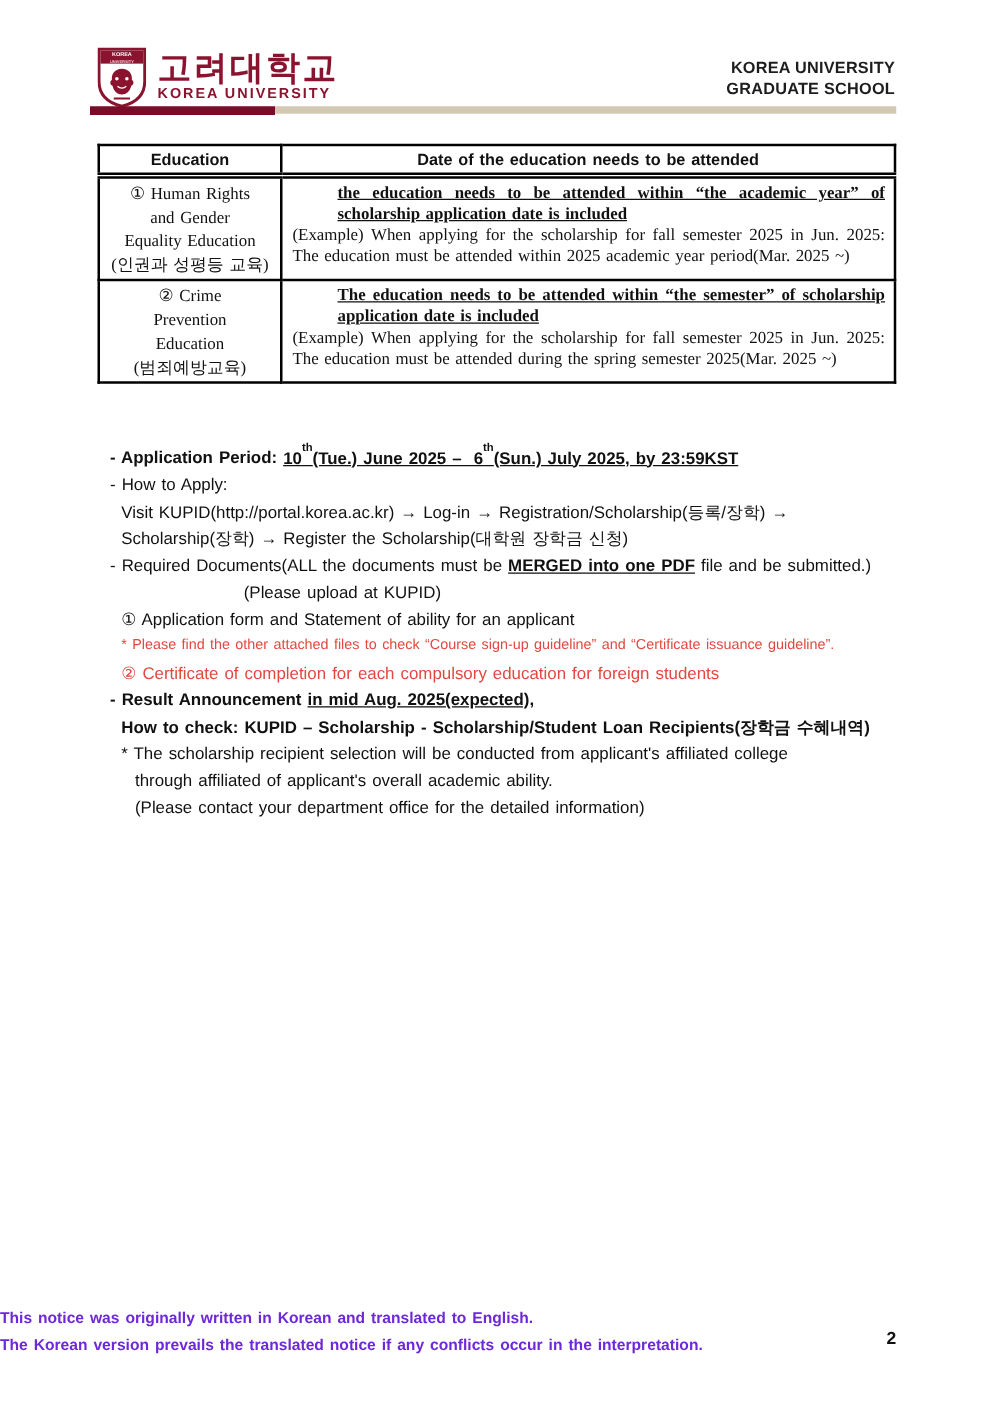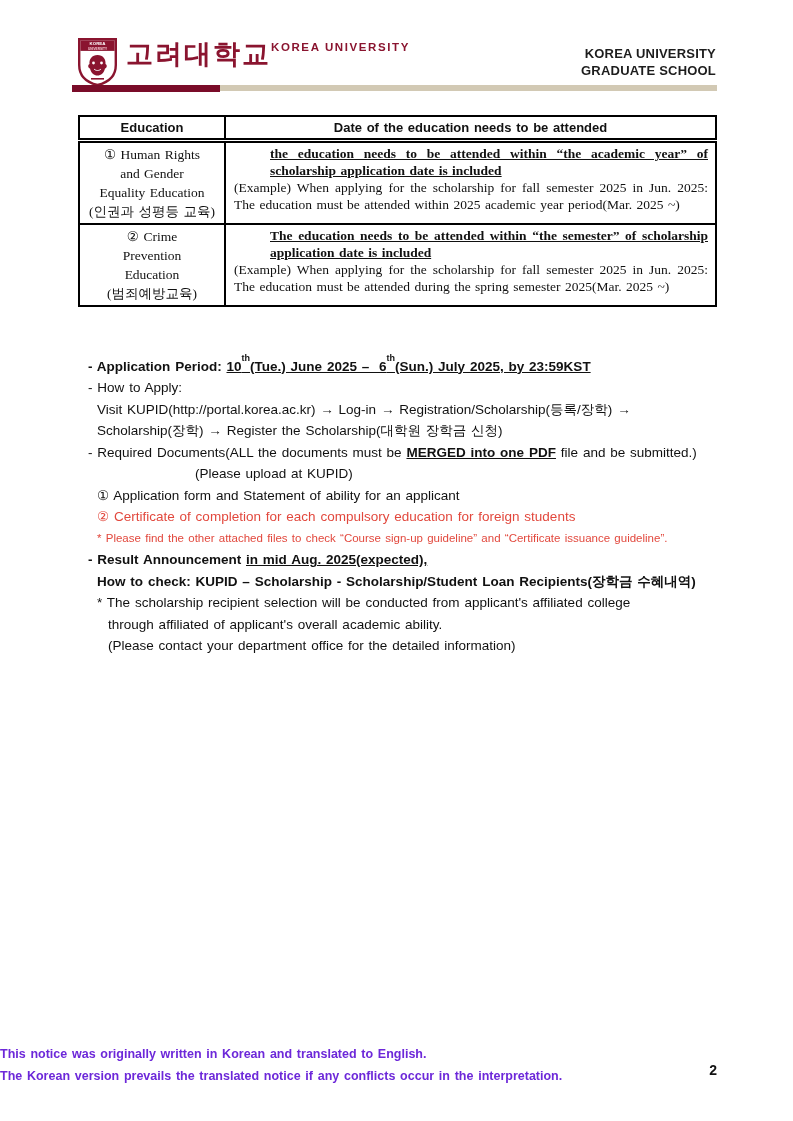--- a/index.html
+++ b/index.html
@@ -4,21 +4,21 @@
 <style>
   html,body{margin:0;padding:0;background:#e8e8e8;}
   .page{
     position:relative;width:793px;height:1121px;background:#ffffff;
     margin:0 auto;font-family:"Liberation Sans",sans-serif;color:#111;
     overflow:hidden;
   }
   
   .header-left{position:absolute;left:78px;top:38px;display:flex;align-items:flex-start;gap:9px;}
   .shield{width:39px;height:48px;display:block;}
-  .logo-text{display:flex;flex-direction:row;margin-top:2px;}
+  .logo-text{display:flex;flex-direction:column;margin-top:2px;}
   .logo-kr{font-size:27px;font-weight:bold;color:#8a142f;letter-spacing:2px;line-height:28px;}
   .logo-en{font-size:11.5px;font-weight:bold;color:#8a142f;letter-spacing:1.6px;margin-top:1px;}
   .header-right{position:absolute;right:77px;top:45px;text-align:right;
     font-size:13px;font-weight:bold;color:#1d1d1d;line-height:17px;letter-spacing:0.2px;}
   .divider{position:absolute;left:72px;top:85px;width:645px;display:flex;align-items:flex-start;}
   .divider .maroon{width:148px;height:7px;background:#7a0c29;}
   .divider .tan{flex:1;height:6px;background:#d2c9b4;}
   
   .edu-table{position:absolute;left:78px;top:115px;width:639px;border-collapse:collapse;
     font-family:"Liberation Serif",serif;font-size:13.5px;color:#111;}
@@ -123,22 +123,22 @@
     <div class="line ind-dash bold"><span>- Application Period: </span><span class="u"><span>10</span><sup class="th">th</sup><span>(Tue.) June 2025 – &nbsp;6</span><sup class="th">th</sup><span>(Sun.) July 2025, by 23:59KST</span></span></div>
 
     <div class="line ind-dash">- How to Apply:</div>
     <div class="line ind-sub">Visit KUPID(http://portal.korea.ac.kr) → Log-in → Registration/Scholarship(등록/장학) →</div>
     <div class="line ind-sub">Scholarship(장학) → Register the Scholarship(대학원 장학금 신청)</div>
 
     <div class="line ind-dash"><span>- Required Documents(ALL the documents must be </span><span class="bold u">MERGED into one PDF</span><span> file and be submitted.)</span></div>
 
     <div class="line ind-upload">(Please upload at KUPID)</div>
     <div class="line ind-sub">① Application form and Statement of ability for an applicant</div>
+    <div class="line ind-sub small-red">* Please find the other attached files to check “Course sign-up guideline” and “Certificate issuance guideline”.</div>
     <div class="line ind-sub red">② Certificate of completion for each compulsory education for foreign students</div>
-    <div class="line ind-sub small-red">* Please find the other attached files to check “Course sign-up guideline” and “Certificate issuance guideline”.</div>
 
     <div class="line ind-dash bold"><span>- Result Announcement </span><span class="u">in mid Aug. 2025(expected),</span></div>
 
     <div class="line ind-sub bold">How to check: KUPID – Scholarship - Scholarship/Student Loan Recipients(장학금 수혜내역)</div>
     <div class="line ind-sub">* The scholarship recipient selection will be conducted from applicant's affiliated college</div>
     <div class="line ind-subsub">through affiliated of applicant's overall academic ability.</div>
     <div class="line ind-subsub">(Please contact your department office for the detailed information)</div>
   </div>
 
   <div class="footer">

